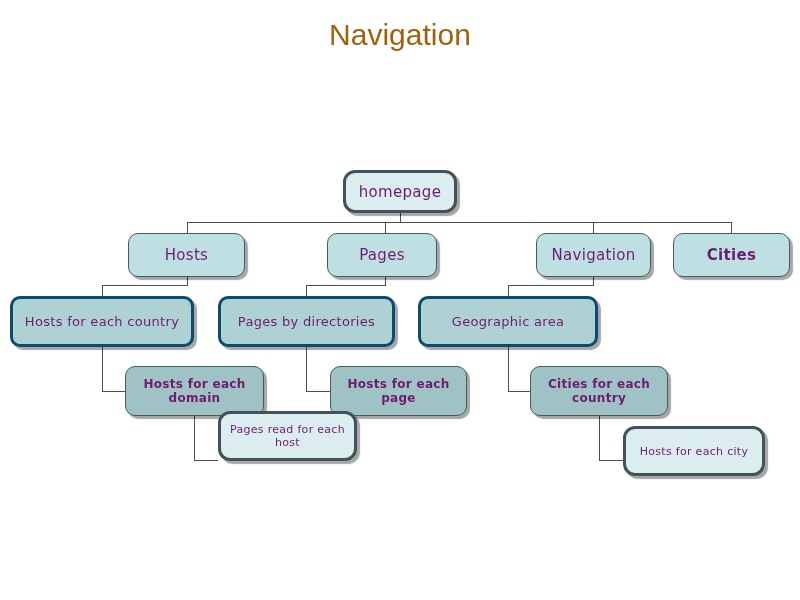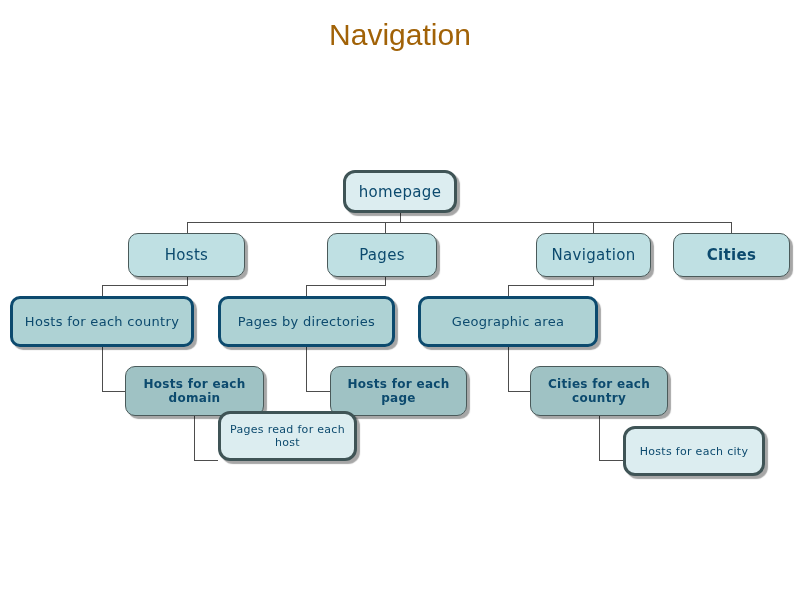--- a/index.html
+++ b/index.html
@@ -20,21 +20,21 @@
   }
   #connectors { position: absolute; top: 0; left: 0; }
   .node {
     position: absolute;
     display: flex;
     align-items: center;
     justify-content: center;
     text-align: center;
     border-radius: 10px;
     box-shadow: 3px 3px 1px rgba(0,0,0,0.35);
-    color: #0c4a6e;
+    color: #701a75;
     box-sizing: border-box;
     padding: 2px 4px;
     letter-spacing: 0.3px;
   }
   .primary {                      
     background: #dcedf0;
     border: 3px solid #3f5456;
     border-radius: 12px;
   }
   .lv2 { background: #bfe0e3; border: 1px solid #4a5a5a; font-size: 15px; }

